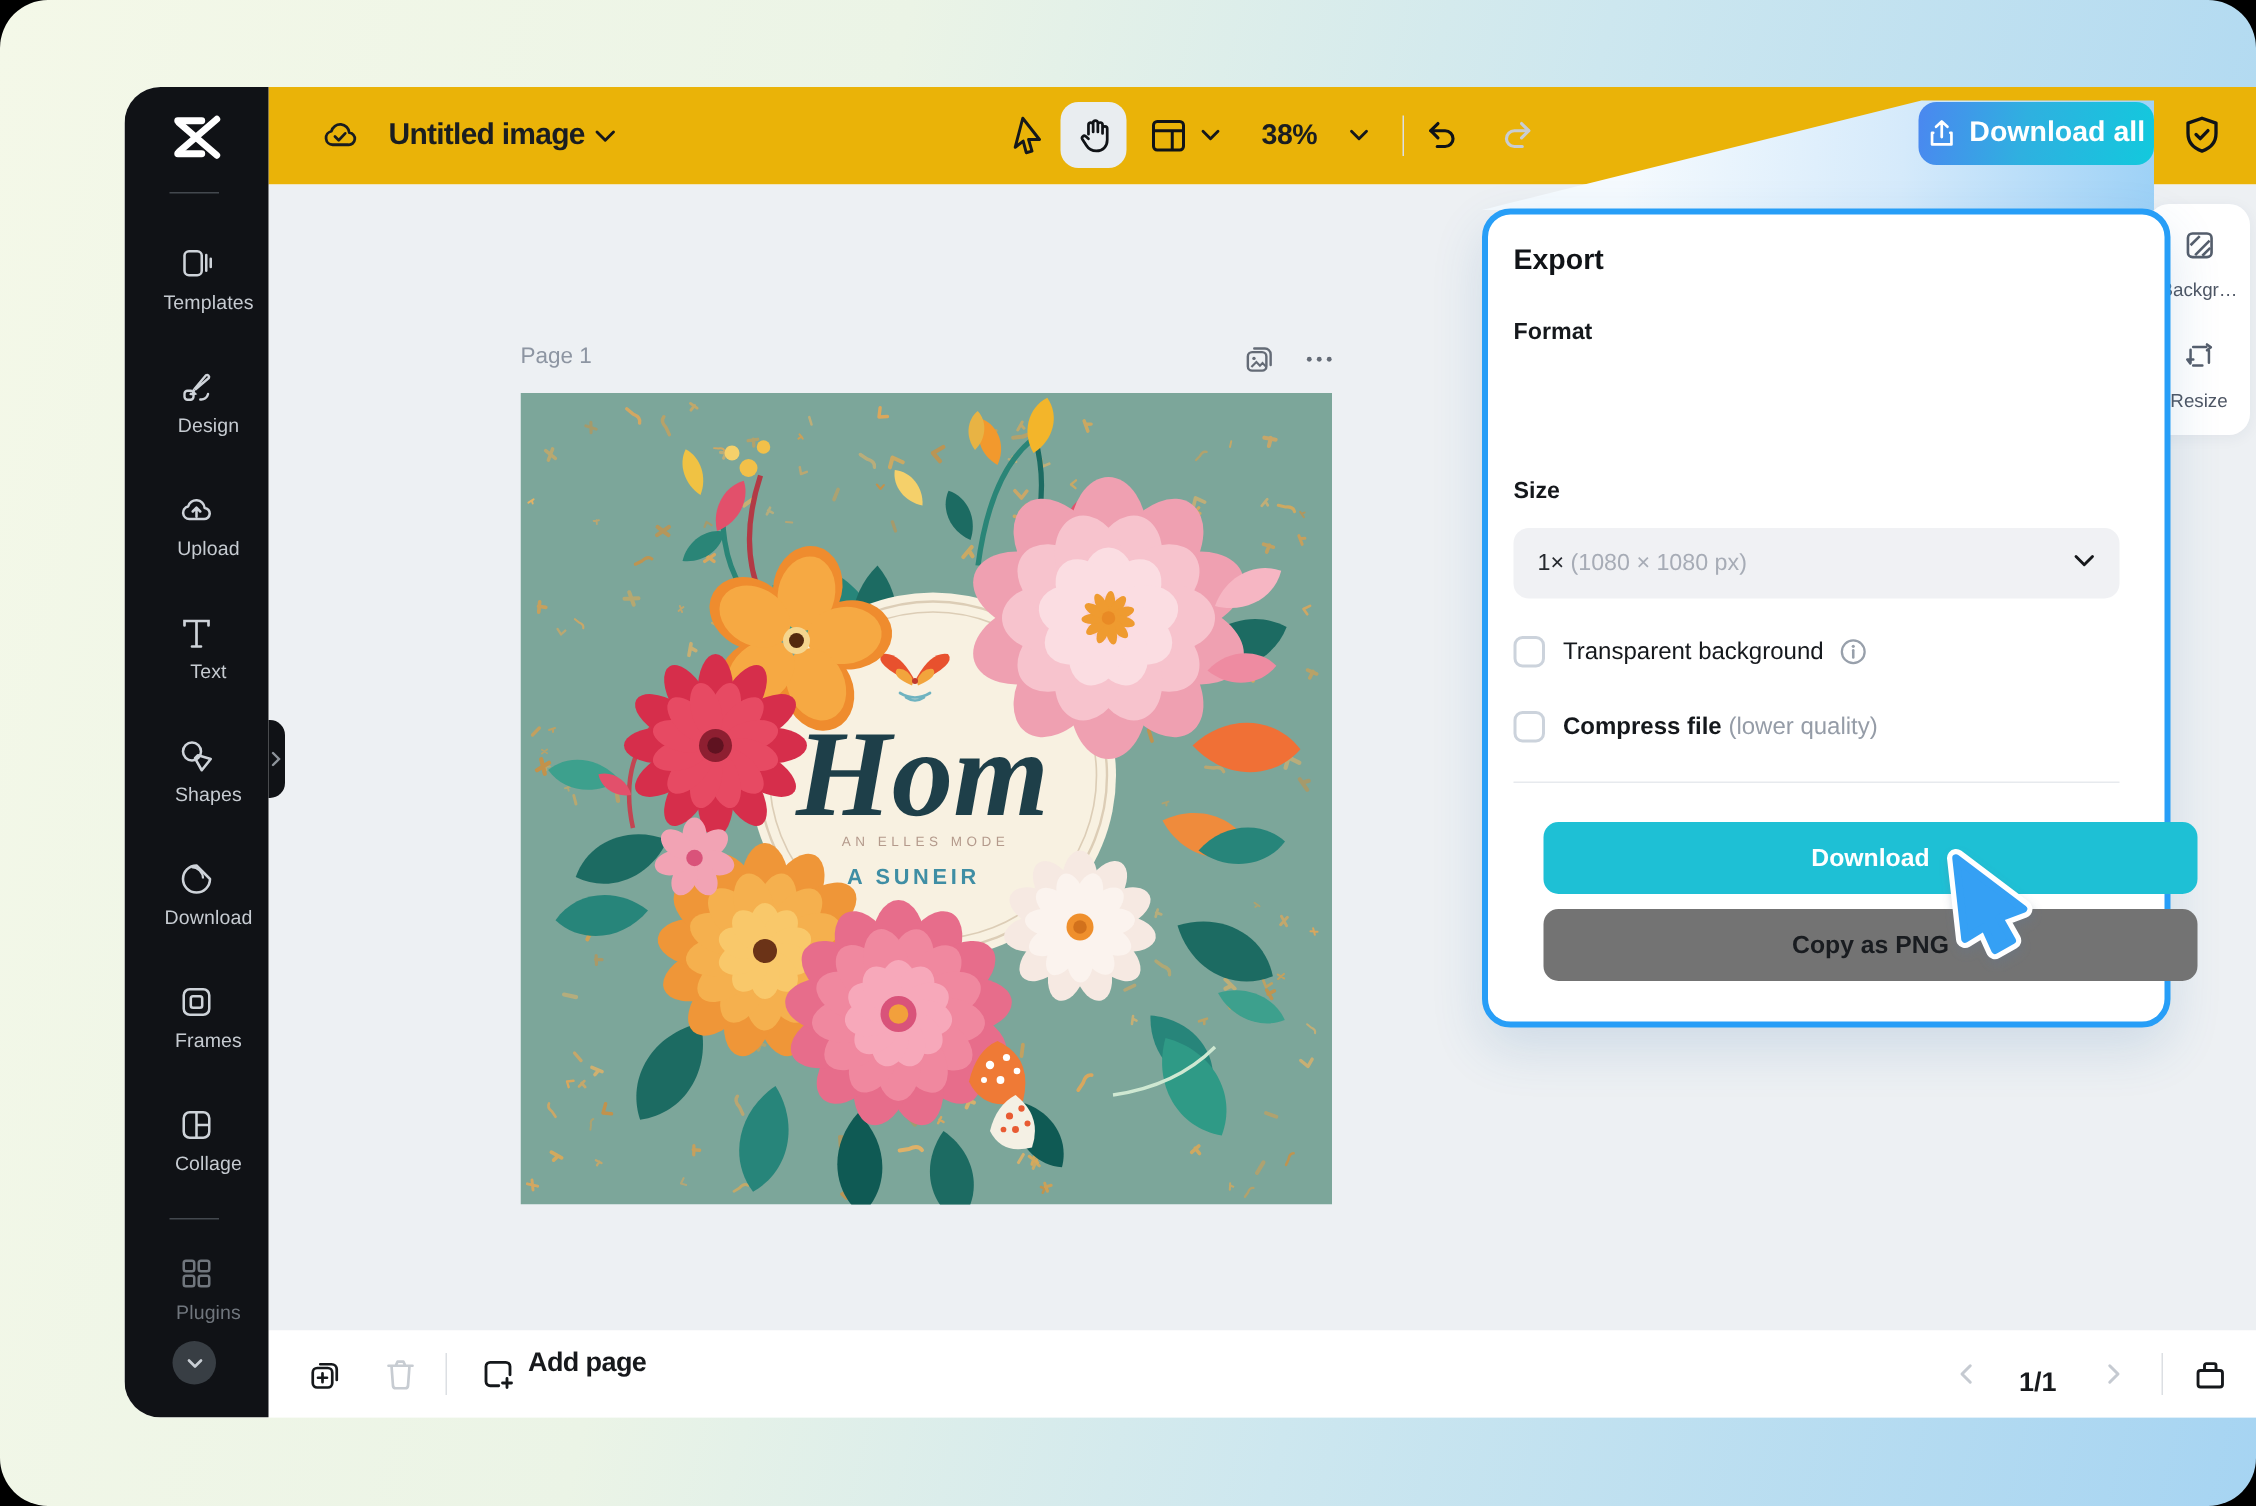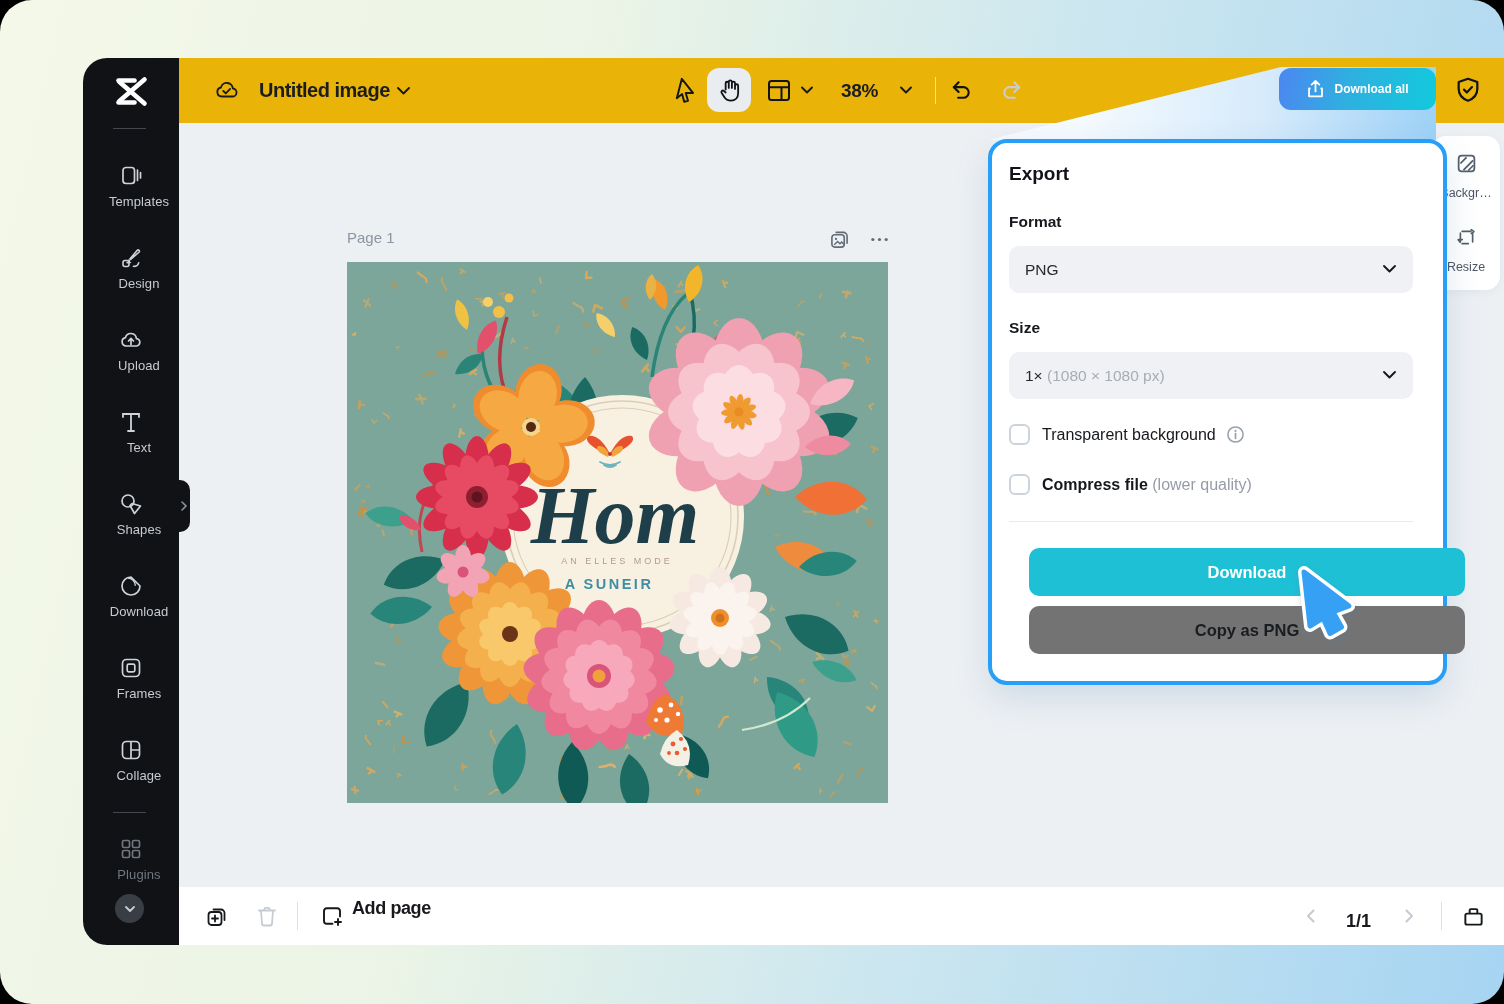--- a/index.html
+++ b/index.html
@@ -20,21 +20,21 @@
   .tab { position:absolute; left:96px; top:422px; width:11px; height:52px; background:#101216; border-radius:0 10px 10px 0; z-index:4; display:flex; align-items:center; }
   
   .toolbar { position:absolute; left:96px; top:0; right:0; height:65px; background:#eab308; }
   .tb { position:absolute; display:flex; align-items:center; }
   .title { font-size:20px; font-weight:700; color:#1a1d21; letter-spacing:-.5px; }
   .handbox { position:absolute; left:528px; top:10px; width:44px; height:44px; border-radius:12px; background:#e9edf0; display:flex; align-items:center; justify-content:center; }
   .zoom { font-size:19px; font-weight:700; color:#1a1d21; letter-spacing:-.3px; }
   .vdiv { position:absolute; width:1px; background:#dcdfe3; }
   .dlbtn { position:absolute; z-index:9; left:1100px; top:10px; width:157px; height:42px; border-radius:12px;
     background:linear-gradient(100deg,#4b87f0 0%, #2fb0e0 45%, #12c9dd 100%);
-    color:#fff; font-size:12px; font-weight:700; display:flex; align-items:center; justify-content:center; gap:9px; }
+    color:#fff; font-size:19px; font-weight:700; display:flex; align-items:center; justify-content:center; gap:9px; }
   
   .canvas { position:absolute; left:96px; top:65px; right:0; height:764px; background:#edf0f3; }
   .pagelabel { position:absolute; left:168px; top:106px; font-size:15px; color:#8d95a2; }
   .art { position:absolute; left:168px; top:139px; width:541px; height:541px; }
   .canvicons { position:absolute; left:651px; top:107px; display:flex; gap:21px; color:#646b76; }
   
   .rcard { position:absolute; left:1253px; top:13px; width:68px; height:154px; background:#fff; border-radius:14px; box-shadow:0 2px 10px rgba(30,50,80,.06); }
   .rcard .ic { position:absolute; left:0; width:68px; text-align:center; }
   .rcard .lb { position:absolute; width:80px; left:-6px; text-align:center; font-size:12.5px; color:#4e5664; }
   
@@ -735,25 +735,20 @@
             <stop offset="0.5" stop-color="#d5eafb"></stop>
             <stop offset="1" stop-color="#98cff6"></stop>
         </linearGradient>
       </defs>
       <polygon points="905,82 1198,9 1353,9 1353,82" fill="url(#beamg)"></polygon>
     </svg>
 
     <div class="dialog">
       <div class="d-title">Export</div>
       <div class="d-lab" style="top:70px;">Format</div>
-      <div class="sel" style="top:103px;">PNG
-        <span class="chev"><svg width="15" height="12" viewBox="0 0 15 12">
-              <path d="M2 3 l5.5 5.5 L13 3" stroke="#16181b" stroke-width="1.9" fill="none" stroke-linecap="round" stroke-linejoin="round"></path>
-            </svg></span>
-      </div>
       <div class="d-lab" style="top:176px;">Size</div>
       <div class="sel" style="top:209px;">1×&nbsp;<span class="gray">(1080 × 1080 px)</span>
         <span class="chev"><svg width="15" height="12" viewBox="0 0 15 12">
               <path d="M2 3 l5.5 5.5 L13 3" stroke="#16181b" stroke-width="1.9" fill="none" stroke-linecap="round" stroke-linejoin="round"></path>
             </svg></span>
       </div>
       <div class="chkrow" style="top:281px;">
         <div class="chk"></div>
           <div class="chklab">Transparent background</div>
         <svg width="19" height="19" viewBox="0 0 20 20" style="margin-left:-2px;">

